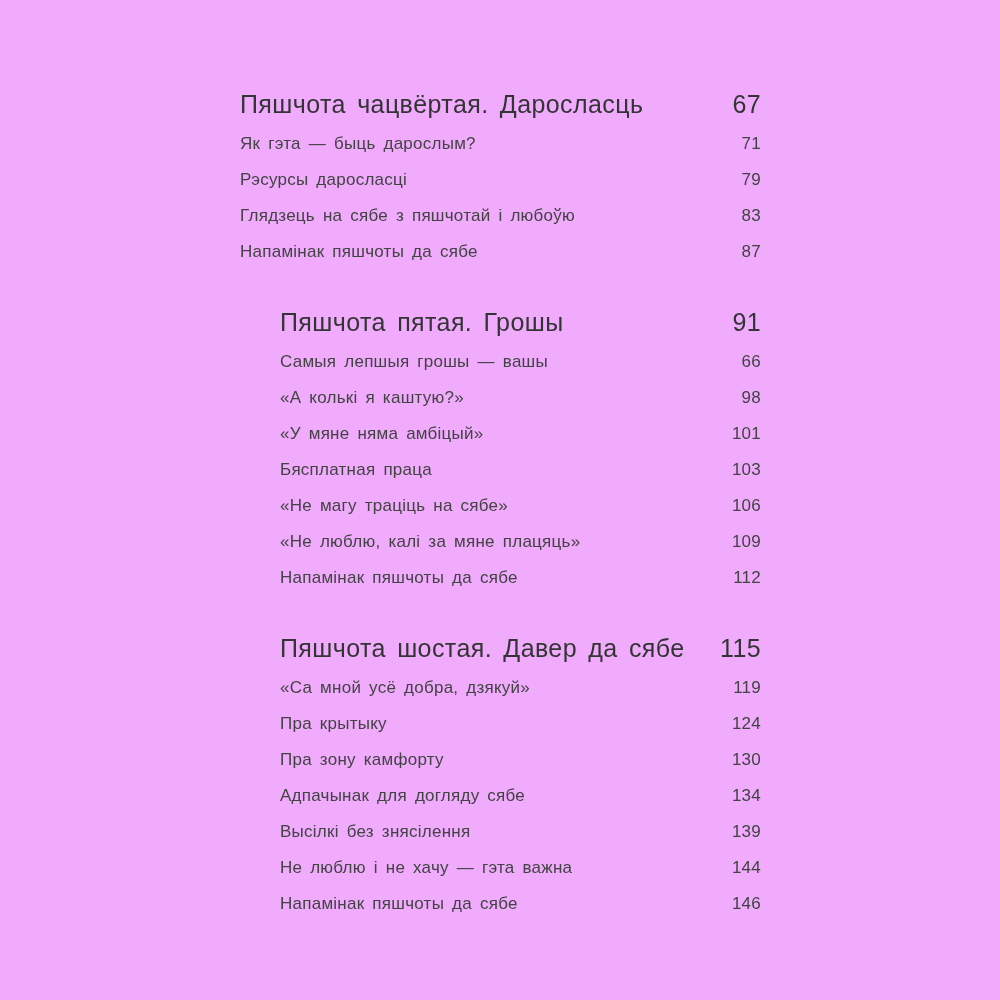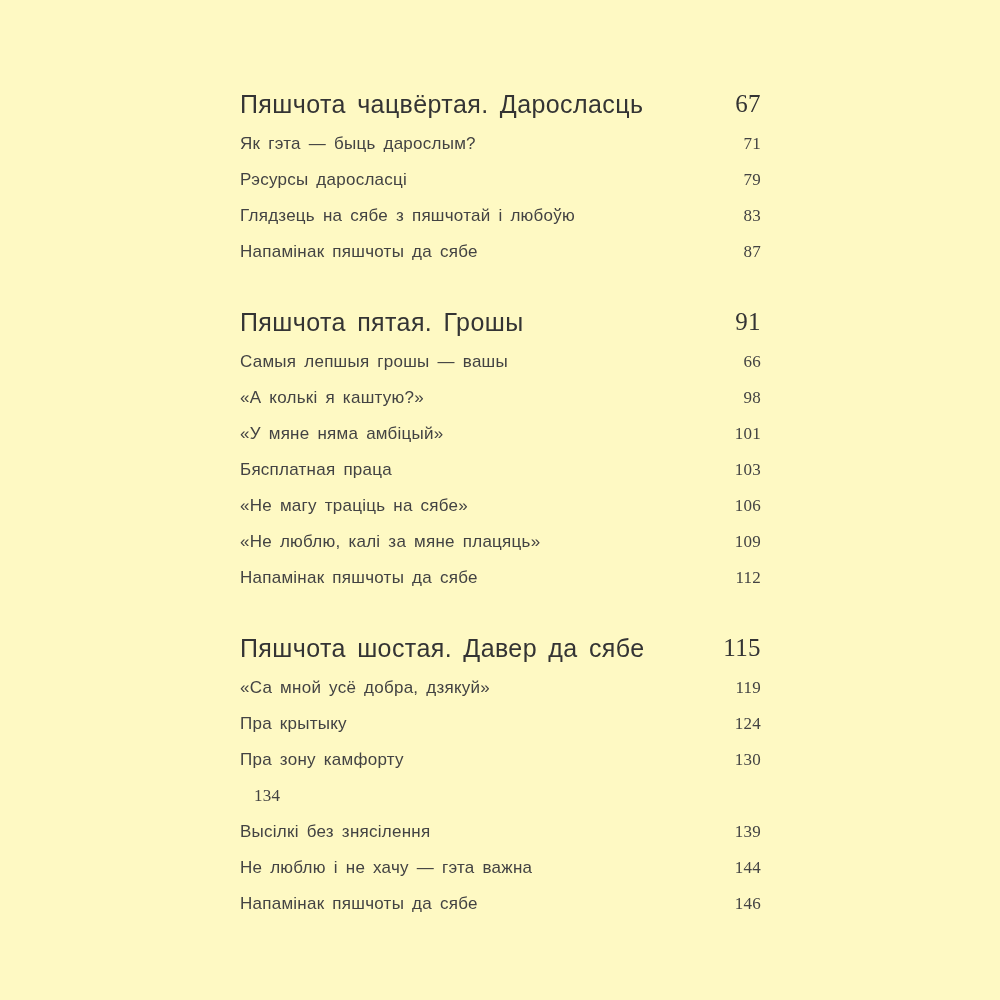--- a/index.html
+++ b/index.html
@@ -11,30 +11,31 @@
     width: 1000px;
     height: 1000px;
     position: relative;
     overflow: hidden;
     font-family: "Liberation Sans", sans-serif;
     -webkit-font-smoothing: antialiased;
   }
   .page {
     position: absolute;
     inset: 0;
-    background: #fef9c3;
+    background: #f0abfc;
   }
   .toc {
     position: absolute;
     left: 240px;
     top: 84px;
     width: 521px;
   }
   .toc-section + .toc-section {
     margin-top: 32px;
+    margin-left: 40px;
   }
   .toc-row {
     display: flex;
     justify-content: space-between;
     align-items: center;
     white-space: nowrap;
   }
   .toc-row.heading {
     height: 40px;
     font-size: 25px;
@@ -53,21 +54,20 @@
     word-spacing: 3px;
   }
   .toc-row .title {
     flex: 0 1 auto;
     overflow: hidden;
   }
   .toc-row .pagenum {
     flex: 0 0 auto;
     margin-left: 14px;
     text-align: left;
-    font-family: Liberation Serif, serif;
   }
 </style>
 </head>
 <body>
 
 <div class="page">
   <div class="toc" id="toc">
   <section class="toc-section">
     <div class="toc-row heading">
       <span class="title">Пяшчота чацвёртая. Даросласць</span>
@@ -152,20 +152,21 @@
     <span class="title">Пра крытыку</span>
     <span class="pagenum">124</span>
   </div>
 
   <div class="toc-row entry">
     <span class="title">Пра зону камфорту</span>
     <span class="pagenum">130</span>
   </div>
 
   <div class="toc-row entry">
+    <span class="title">Адпачынак для догляду сябе</span>
     <span class="pagenum">134</span>
   </div>
 
   <div class="toc-row entry">
     <span class="title">Высілкі без знясілення</span>
     <span class="pagenum">139</span>
   </div>
 
   <div class="toc-row entry">
     <span class="title">Не люблю і не хачу — гэта важна</span>

